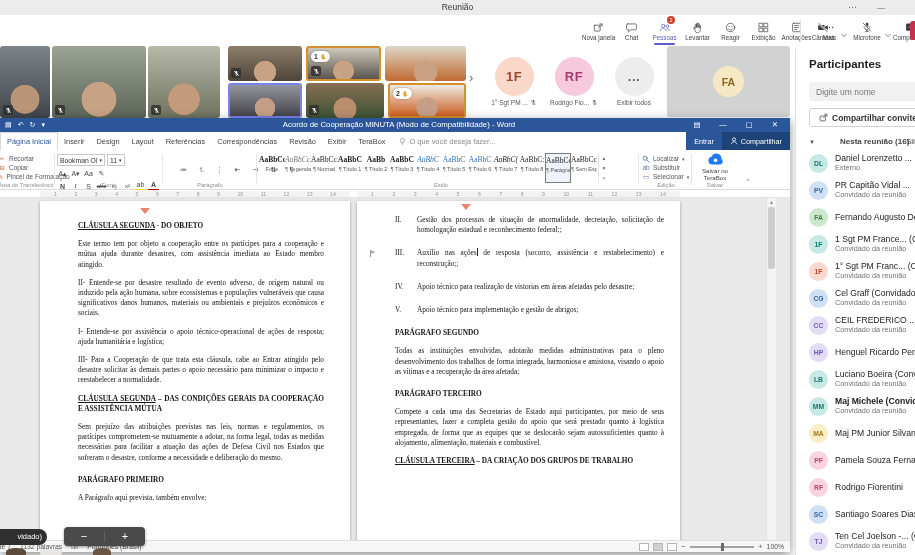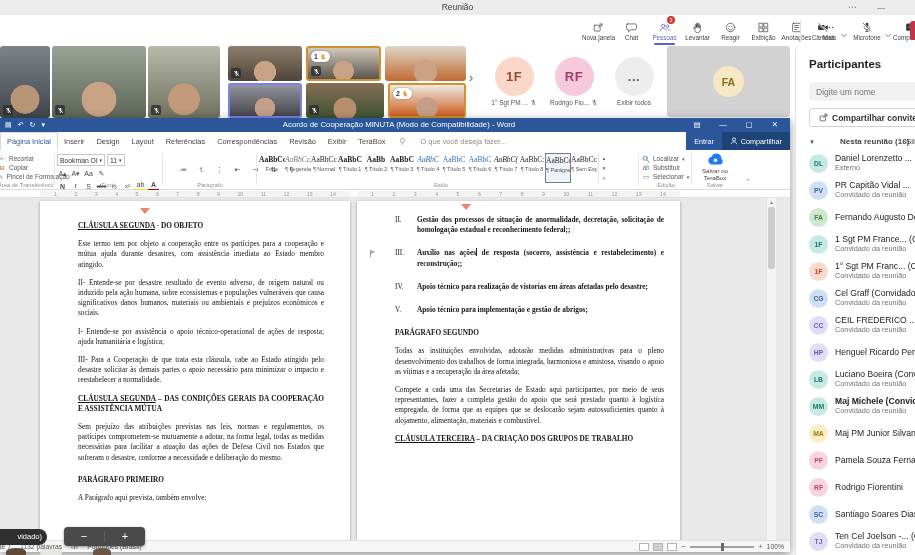--- a/index.html
+++ b/index.html
@@ -49,21 +49,21 @@
   
   .word{position:absolute;left:0;top:118px;width:790px;height:434px;background:#fff;z-index:2;box-shadow:0 3px 10px rgba(0,0,0,.45);}
   .w-title{position:absolute;left:0;top:0;right:0;height:14px;background:var(--wordblue);color:#fff;}
   .w-title .ttl{position:absolute;left:0;right:0;text-align:center;font-size:7.8px;line-height:14px;margin-left:8px;}
   .qat{position:absolute;left:5px;top:0;display:flex;gap:6px;font-size:7px;line-height:14px;}
   .wctl{position:absolute;right:2px;top:0;display:flex;}
   .wctl span{width:26px;text-align:center;font-size:7.5px;line-height:14px;}
   .w-tabs{position:absolute;left:0;top:14px;right:0;height:18px;background:#fff;display:flex;align-items:flex-end;}
   .w-tab{padding:0 6px;font-size:7.4px;line-height:17px;color:#444;white-space:nowrap;}
   .w-tab.active{color:var(--wordblue);background:#fff;border:1px solid #d8d8d8;border-bottom:none;}
-  .tellme{display:flex;align-items:center;gap:14px;margin-left:8px;font-size:7.4px;color:#8a8a8a;line-height:17px;white-space:nowrap;}
+  .tellme{display:flex;align-items:center;gap:3px;margin-left:8px;font-size:7.4px;color:#8a8a8a;line-height:17px;white-space:nowrap;}
   .signin-area{position:absolute;right:0;top:0;height:18px;background:var(--wordblue);display:flex;align-items:center;padding-left:8px;}
   .signin{color:#fff;font-size:7.2px;padding-right:8px;}
   .wshare{background:#1e4377;color:#fff;font-size:7.2px;height:18px;display:flex;align-items:center;gap:3px;padding:0 8px;}
   .wshare svg{width:8px;height:8px;}
 
   .w-ribbon{position:absolute;left:0;top:32px;right:0;height:40px;background:#fff;border-bottom:1px solid #dadada;font-size:6.5px;color:#555;}
   .rgroup{position:absolute;top:1px;bottom:1px;}
   .rg-label{position:absolute;bottom:0;left:0;right:0;text-align:center;font-size:5.8px;color:#8f8f8f;white-space:nowrap;overflow:hidden;}
   .rg-sep{position:absolute;top:4px;bottom:4px;width:1px;background:#e6e6e6;}
   .clip-row,.edit-row{display:flex;align-items:center;gap:3px;height:9px;white-space:nowrap;}
@@ -98,21 +98,21 @@
   .page-r{left:357px;width:323px;}
   .ptxt{font-family:"Liberation Serif",serif;font-size:7.3px;line-height:10.2px;color:#141414;text-align:justify;position:relative;}
   .page-l .ptxt{padding:12px 26px 0 38px;}
   .page-r .ptxt{padding:14px 16px 0 38px;}
   .ptxt p{margin:0 0 8px;}
   .dheading{font-weight:bold;margin:8px 0 8px;}
   .dheading .u{text-decoration:underline;}
   .dsub{font-weight:bold;margin:12px 0 8px;}
   .dli{display:flex;margin:0 0 13px;position:relative;}
   .dli .num{flex:0 0 22px;}
-  .dli .litext{flex:1;font-weight:bold;}
+  .dli .litext{flex:1;}
   .caret{display:inline-block;width:1px;height:8px;background:#222;vertical-align:-1px;}
   .anchor{position:absolute;left:-26px;top:1px;width:8px;height:9px;}
   .tri{position:absolute;width:0;height:0;border-left:5px solid transparent;border-right:5px solid transparent;border-top:6px solid #e8836f;}
   .w-scroll{position:absolute;left:766px;top:0;width:10px;height:100%;background:#f4f4f4;border-left:1px solid #e4e4e4;}
   .w-scroll .arr{display:block;text-align:center;font-size:5px;color:#888;line-height:8px;}
   .w-scroll .thumb{position:absolute;left:1px;right:1px;top:9px;height:62px;background:#cdcdcd;border-radius:2px;}
 
   .w-status{position:absolute;left:0;bottom:0;right:0;height:12px;background:#f6f6f6;border-top:1px solid #e0e0e0;display:flex;align-items:center;font-size:6.8px;color:#555;overflow:hidden;}
   .status-left{margin-left:-31px;display:flex;gap:9px;white-space:nowrap;align-items:center;}
   .status-left svg{width:7px;height:7px;}
@@ -637,21 +637,21 @@
   </div>
 
   <div class="w-doc">
     <div class="page page-l">
       <div class="tri" style="left:100px;top:7px;"></div>
       <div class="ptxt" id="pageL">
           <div class="dheading"><span class="u">CLÁUSULA SEGUNDA</span><span> -  DO OBJETO</span></div>
           <p>Este termo tem por objeto a cooperação entre os partícipes para a cooperação e mútua ajuda durante desastres, com assistência imediata ao Estado membro atingido.</p>
           <p>II- Entende-se por desastre resultado de evento adverso, de origem natural ou induzido pela ação humana, sobre ecossistemas e populações vulneráveis que causa significativos danos humanos, materiais ou ambientais e prejuízos econômicos e sociais.</p>
           <p>I- Entende-se por assistência o apoio técnico-operacional de ações de resposta; ajuda humanitária e logística;</p>
-          <p>III- Para a Cooperação de que trata esta cláusula, cabe ao Estado atingido pelo desastre solicitar às demais partes o apoio necessário para minimizar o impacto e reestabelecer a normalidade.</p>
+          <p>III- Para a Cooperação de que trata esta cláusula, cabe ao Entrar atingido pelo desastre solicitar às demais partes o apoio necessário para minimizar o impacto e reestabelecer a normalidade.</p>
           <div class="dheading"><span class="u">CLÁUSULA SEGUNDA</span><span> – DAS CONDIÇÕES GERAIS DA COOPERAÇÃO E ASSISTÊNCIA MÚTUA</span></div>
           <p>Sem prejuízo das atribuições previstas nas leis, normas e regulamentos, os partícipes comprometem-se mutuamente a adotar, na forma legal, todas as medidas necessárias para facilitar a atuação das ações de Defesa Civil nos Estados que sofreram o desastre, conforme a necessidade e deliberação do mesmo.</p>
           <div class="dsub">PARÁGRAFO PRIMEIRO</div>
           <p>A Parágrafo aqui prevista, também envolve:</p>
         </div>
     </div>
     <div class="page page-r">
       <div class="tri" style="left:104px;top:3px;"></div>
       <div class="ptxt" id="pageR">
           <div class="dli">
@@ -669,20 +669,21 @@
           <div class="dli">
             <span class="num">IV.</span>
             <span class="litext">Apoio técnico para realização de vistorias em áreas afetadas pelo desastre;</span>
           </div>
           <div class="dli">
             <span class="num">V.</span>
             <span class="litext">Apoio técnico para implementação e gestão de abrigos;</span>
           </div>
           <div class="dsub">PARÁGRAFO SEGUNDO</div>
           <p>Todas as instituições envolvidas, adotarão medidas administrativas para o pleno desenvolvimento dos trabalhos de forma integrada, harmoniosa e amistosa, visando o apoio as vítimas e a recuperação da área afetada;</p>
+          <div class="dsub">PARÁGRAFO TERCEIRO</div>
           <p>Compete a cada uma das Secretarias de Estado aqui participantes, por meio de seus representantes, fazer a completa gestão do apoio que será prestado quanto à logística empregada, de forma que as equipes que se deslocarão sejam autossuficientes quanto à alojamento, alimentação, materiais e combustível.</p>
           <div class="dheading"><span class="u">CLÁUSULA TERCEIRA</span><span> – DA CRIAÇÃO DOS GRUPOS DE TRABALHO</span></div>
         </div>
     </div>
     <div class="w-scroll">
       <span class="arr">▲</span>
       <span class="thumb"></span>
     </div>
   </div>
 

